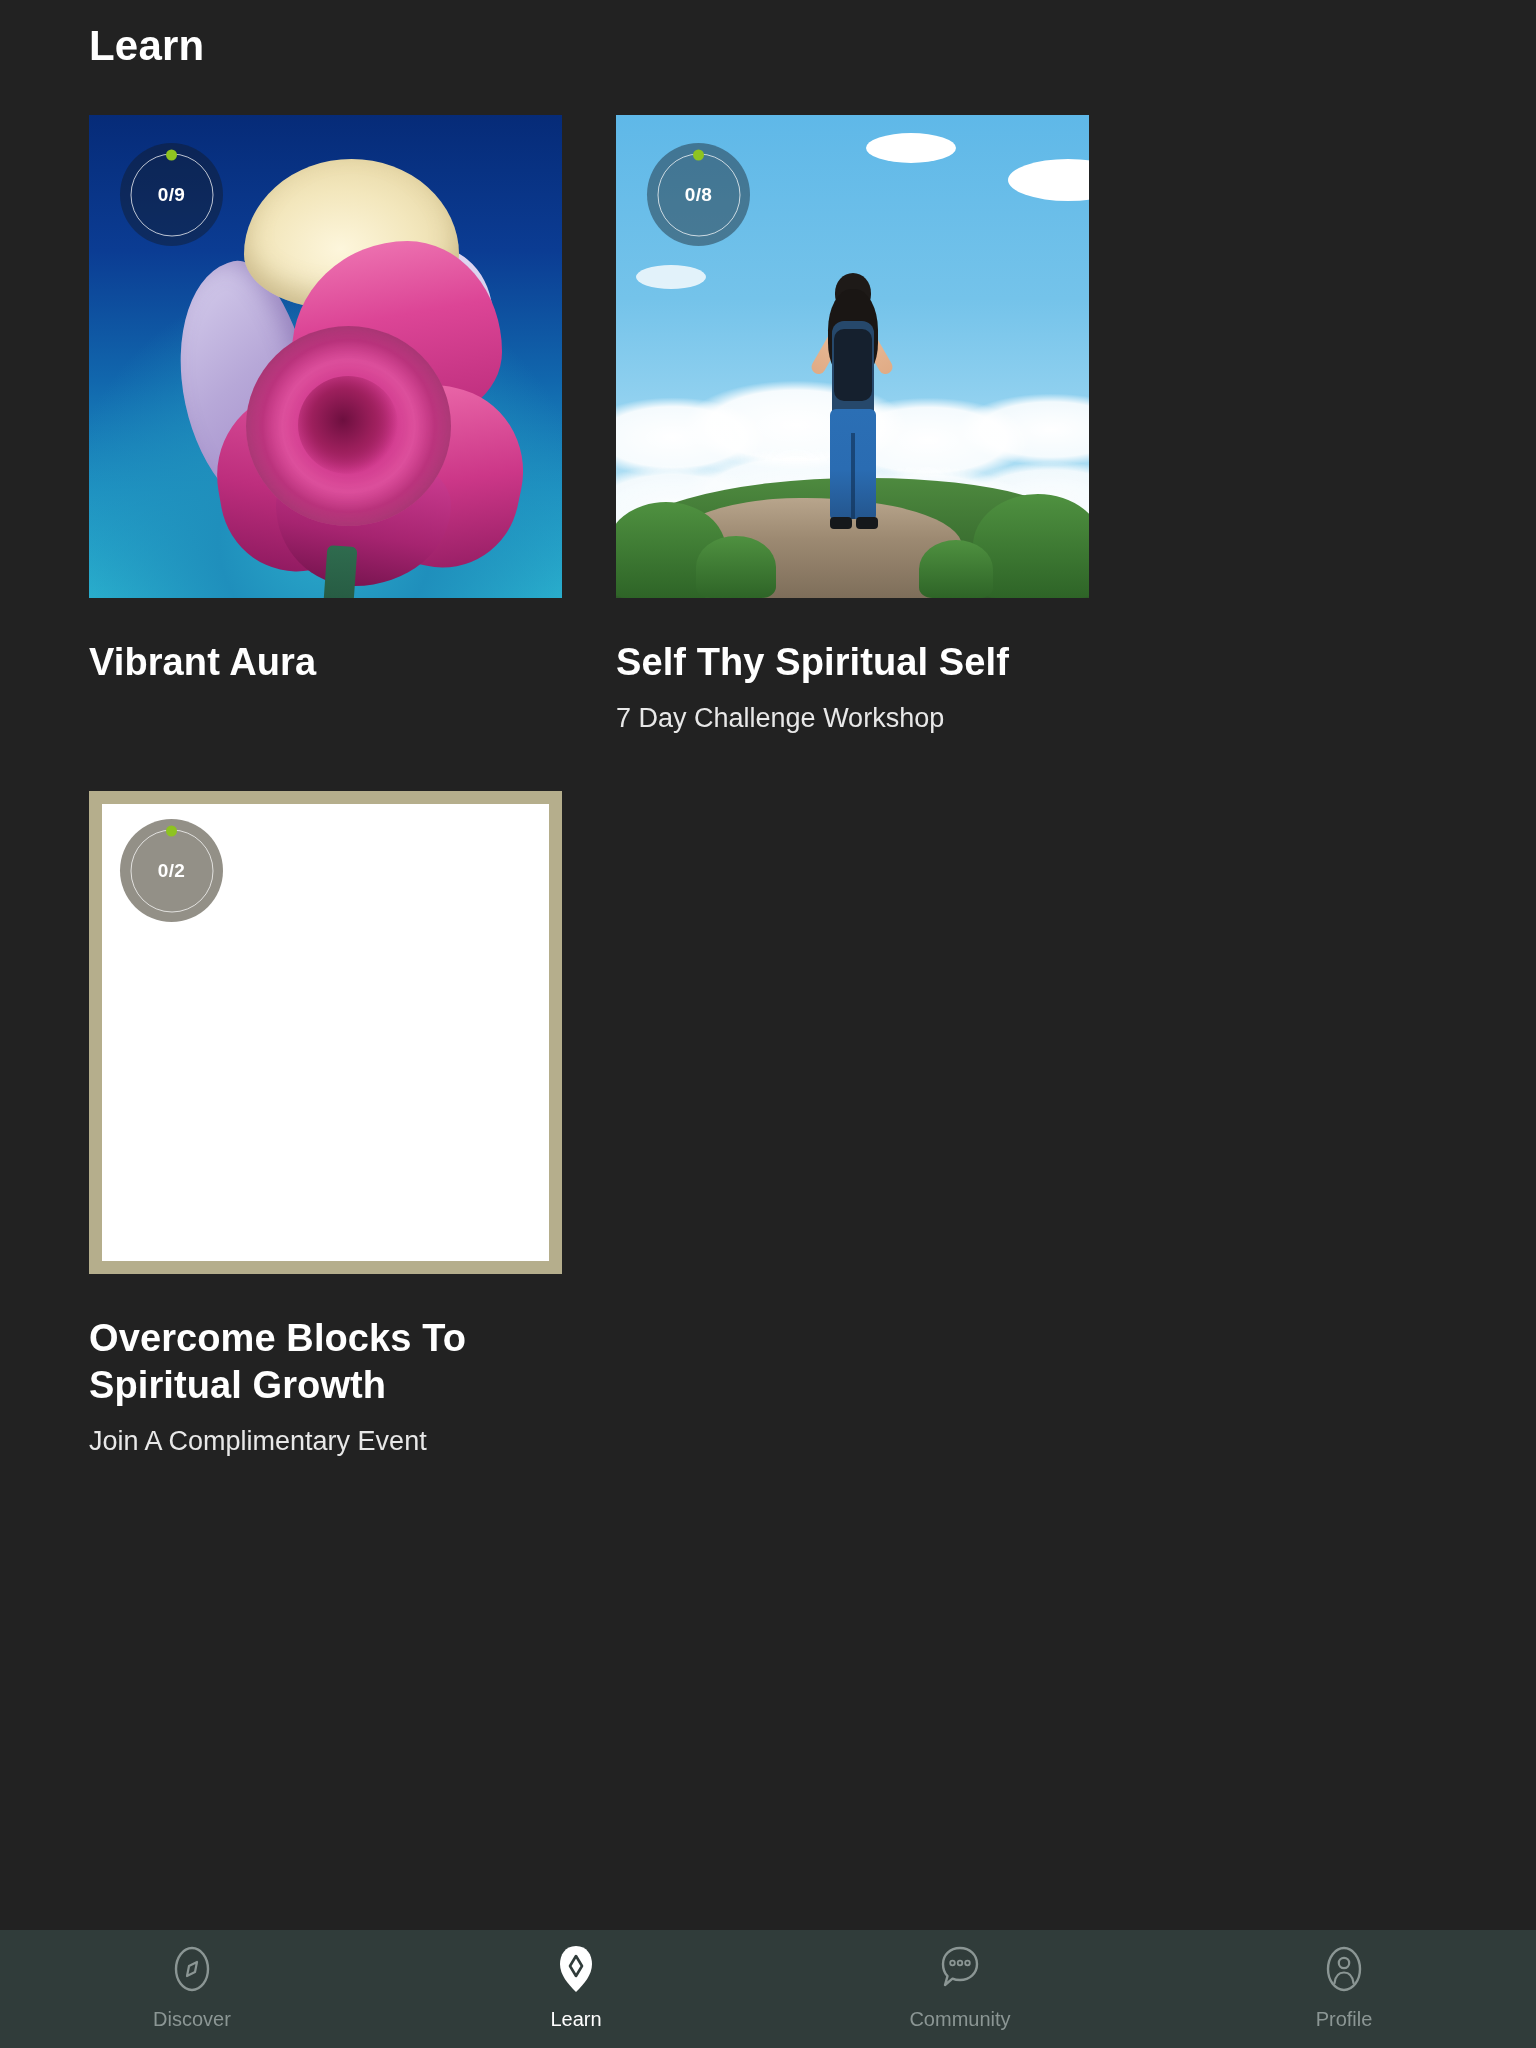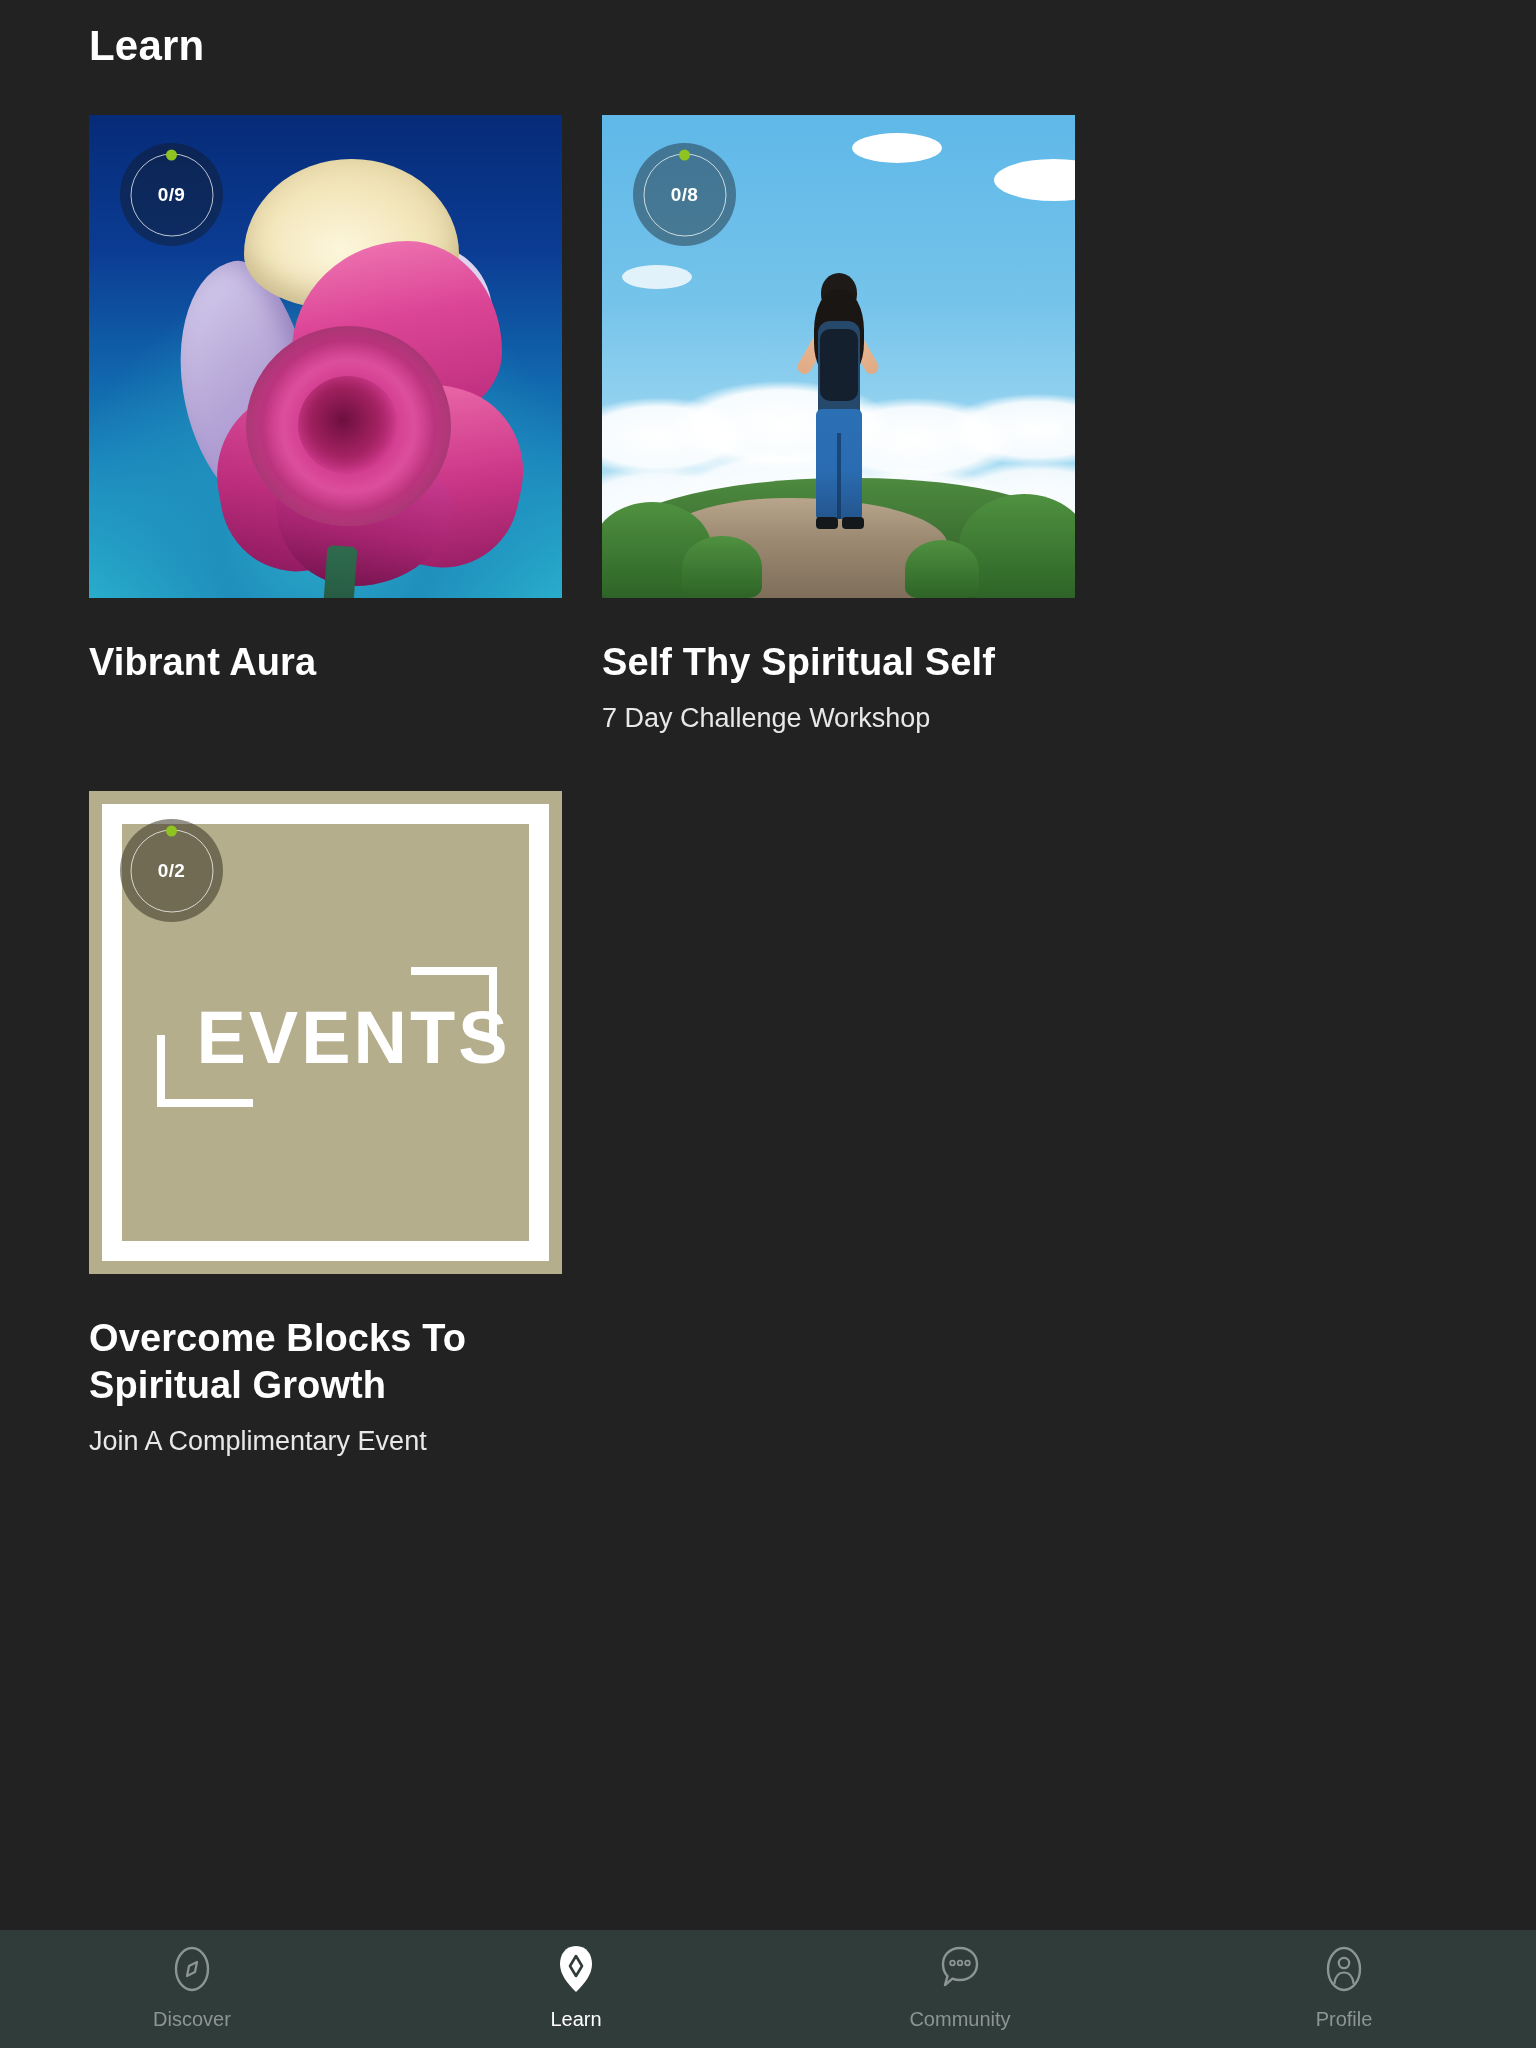--- a/index.html
+++ b/index.html
@@ -16,21 +16,21 @@
     position:absolute; left:89px; top:22px;
     font-size:42px; font-weight:bold; color:#ffffff;
     letter-spacing:0.2px; line-height:48px;
   }
 
   
   .grid { position:absolute; left:0; top:115px; width:1536px; }
   .row { display:flex; }
   .card { width:473px; position:relative; }
   .card.left { margin-left:89px; }
-  .card.right { margin-left:40px; }
+  .card.right { margin-left:54px; }
 
   .thumb {
     position:relative; width:473px; height:483px; overflow:hidden;
     background:#11305f;
   }
 
   
   .thumb-rose {
     background:
       radial-gradient(circle at 50% 88%, #2aa8c9 0%, #1f8fbc 22%, rgba(31,143,188,0) 55%),
@@ -295,27 +295,20 @@
         <div class="card-sub">7 Day Challenge Workshop</div>
       </div>
 
     </div>
 
     <div class="row row2">
 
       <div class="card left">
         <div class="thumb thumb-events">
           <div class="ev-white"></div>
-          <div class="ev-inner">
-            <div class="ev-logo">
-              <div class="ev-brk tr"></div>
-              <div class="ev-brk bl"></div>
-              <div class="ev-word">EVENTS</div>
-            </div>
-          </div>
           <div class="badge tan">
             <div class="badge-ring">
               <div class="badge-dot"></div>
             </div>
             <div class="badge-text">0/2</div>
           </div>
         </div>
         <div class="card-title">Overcome Blocks To Spiritual Growth</div>
         <div class="card-sub">Join A Complimentary Event</div>
       </div>

